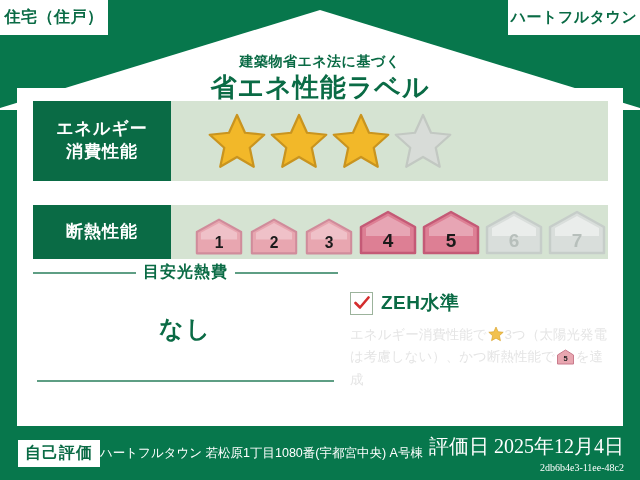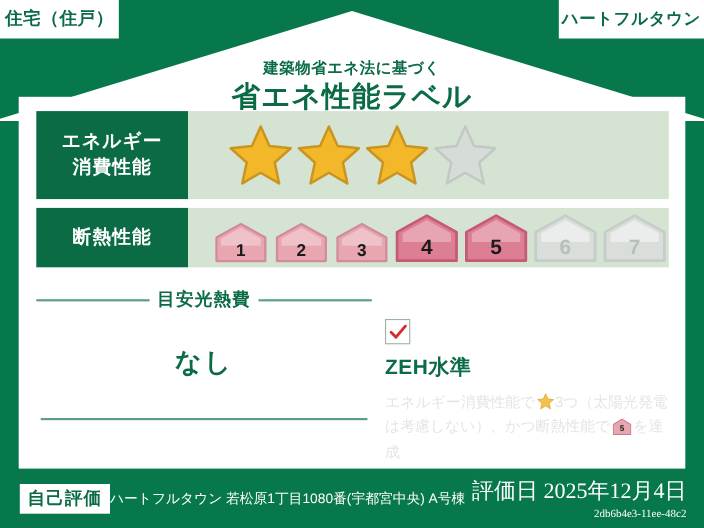--- a/index.html
+++ b/index.html
@@ -95,21 +95,21 @@
   
   .rows {
     position: absolute;
     left: 33px;
     top: 101px;
     width: 575px;
   }
   .rating-row {
     display: flex;
     align-items: center;
-    margin-bottom: 8px;
+    margin-bottom: 24px;
   }
   .row-label {
     background: #0a6b45;
     color: #ffffff;
     font-weight: bold;
     font-size: 17px;
     width: 138px;
     flex: none;
     display: flex;
     flex-direction: column;
@@ -194,23 +194,22 @@
     background: #5e9e84;
   }
 
   .zeh-col {
     flex: 1;
     padding-left: 12px;
     padding-top: 32px;
   }
   .zeh-head {
     display: flex;
-    align-items: flex-start;
+    align-items: center;
     gap: 8px;
-    flex-direction: column;
   }
   .zeh-check {
     width: 21px;
     height: 21px;
     border: 1.5px solid #9cb39c;
     background: #ffffff;
     display: flex;
     align-items: center;
     justify-content: center;
     flex: none;

